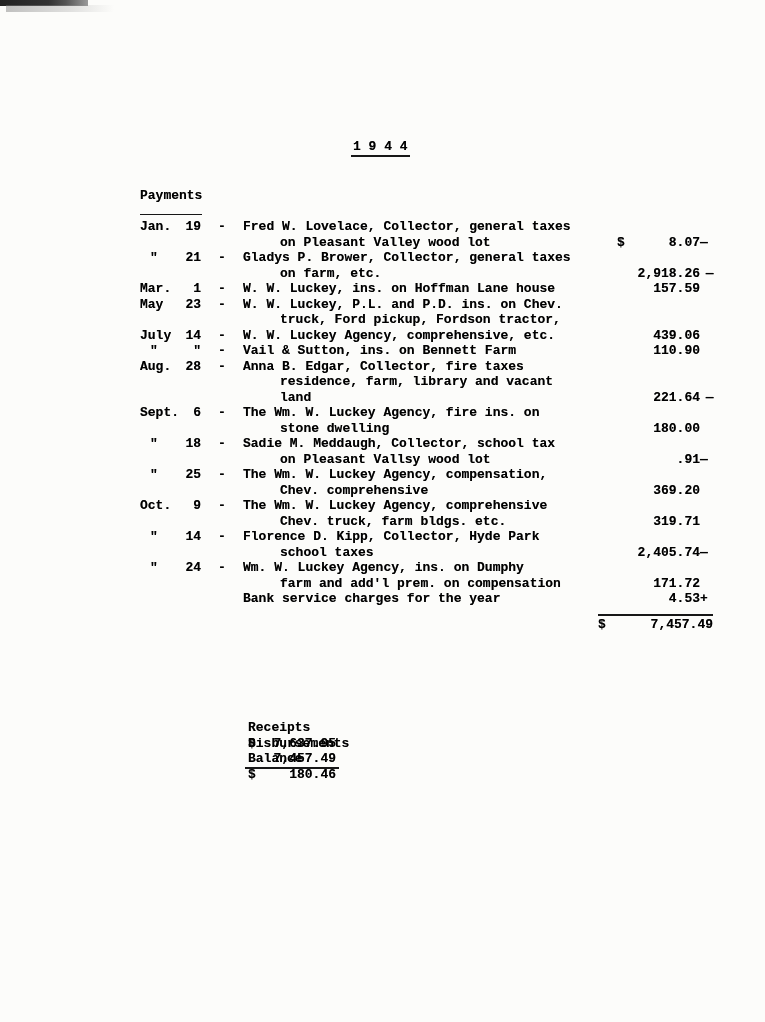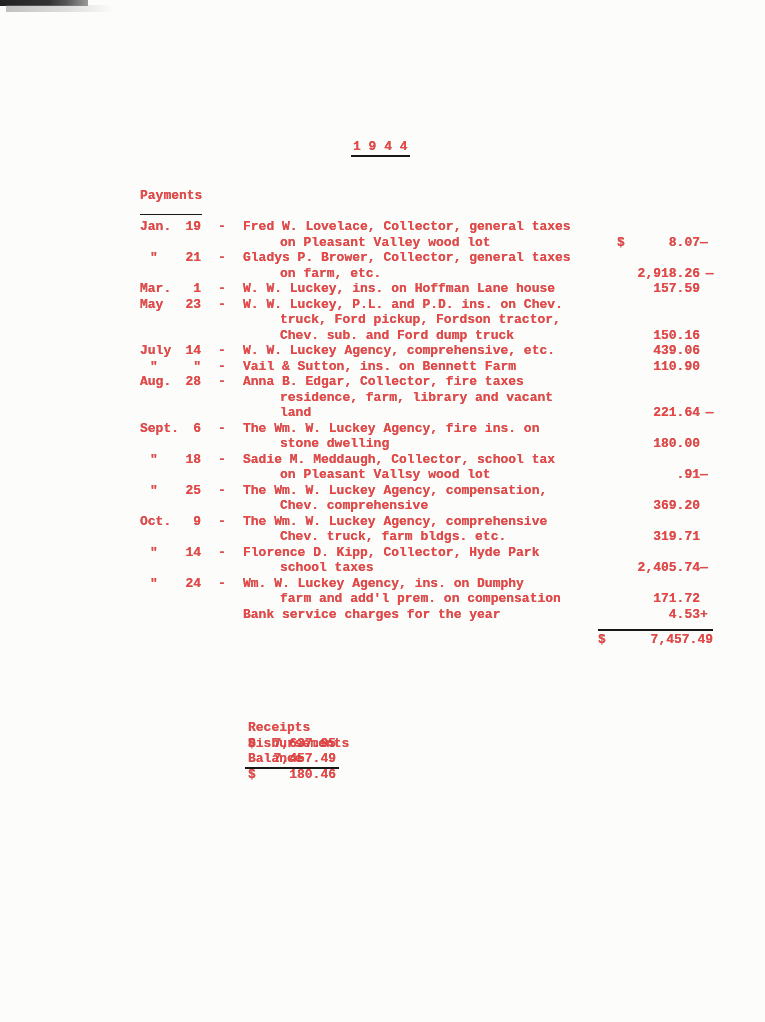--- a/index.html
+++ b/index.html
@@ -4,21 +4,21 @@
 <style>
   html,body{margin:0;padding:0;background:#e8e8e6;}
   .page{
     position:relative;
     width:765px;height:1022px;
     background:#fcfcfa;
     overflow:hidden;
     font-family:"Liberation Mono","DejaVu Sans Mono",monospace;
     font-weight:bold;
     font-size:13px;
-    color:#ef4444;
+    color:#000000;
     text-shadow:0 0 0.5px rgba(20,20,20,0.55);
   }
   
   .smudge{
     position:absolute;left:0;top:0;width:88px;height:6px;
     background:linear-gradient(90deg,#222 0%,#333 55%,#555 75%,#9a9a9a 100%);
   }
   .smudge2{
     position:absolute;left:6px;top:5px;width:108px;height:7px;
     background:linear-gradient(90deg,rgba(120,120,120,.45),rgba(160,160,160,.30) 60%,rgba(180,180,180,0));
@@ -82,21 +82,20 @@
   <div class="payments">
     <div class="pay-heading">Payments</div>
     <div id="payments-rows">
         <div class="prow"><span class="col-m">Jan.</span><span class="col-d">19</span><span class="col-dash">-</span><span class="col-desc">Fred W. Lovelace, Collector, general taxes</span><span class="col-amt"><span class="cur"></span><span class="val"></span></span><span class="col-mark"></span></div>
         <div class="prow"><span class="col-m"></span><span class="col-d"></span><span class="col-dash"></span><span class="col-desc ind">on Pleasant Valley wood lot</span><span class="col-amt"><span class="cur">$</span><span class="val">8.07</span></span><span class="col-mark">—</span></div>
         <div class="prow"><span class="col-m ditto">"</span><span class="col-d">21</span><span class="col-dash">-</span><span class="col-desc">Gladys P. Brower, Collector, general taxes</span><span class="col-amt"><span class="cur"></span><span class="val"></span></span><span class="col-mark"></span></div>
         <div class="prow"><span class="col-m"></span><span class="col-d"></span><span class="col-dash"></span><span class="col-desc ind">on farm, etc.</span><span class="col-amt"><span class="cur"></span><span class="val">2,918.26</span></span><span class="col-mark"> —</span></div>
         <div class="prow"><span class="col-m">Mar.</span><span class="col-d">1</span><span class="col-dash">-</span><span class="col-desc">W. W. Luckey, ins. on Hoffman Lane house</span><span class="col-amt"><span class="cur"></span><span class="val">157.59</span></span><span class="col-mark"></span></div>
         <div class="prow"><span class="col-m">May</span><span class="col-d">23</span><span class="col-dash">-</span><span class="col-desc">W. W. Luckey, P.L. and P.D. ins. on Chev.</span><span class="col-amt"><span class="cur"></span><span class="val"></span></span><span class="col-mark"></span></div>
         <div class="prow"><span class="col-m"></span><span class="col-d"></span><span class="col-dash"></span><span class="col-desc ind">truck, Ford pickup, Fordson tractor,</span><span class="col-amt"><span class="cur"></span><span class="val"></span></span><span class="col-mark"></span></div>
-        <div class="prow"><span class="col-m"></span><span class="col-d"></span><span class="col-dash"></span><span class="col-desc ind">Chev. sub. and Ford dump truck</span><span class="col-amt"><span class="cur"></span><span class="val">150.16</span></span><span class="col-mark"></span></div>
         <div class="prow"><span class="col-m">July</span><span class="col-d">14</span><span class="col-dash">-</span><span class="col-desc">W. W. Luckey Agency, comprehensive, etc.</span><span class="col-amt"><span class="cur"></span><span class="val">439.06</span></span><span class="col-mark"></span></div>
         <div class="prow"><span class="col-m ditto">"</span><span class="col-d">"</span><span class="col-dash">-</span><span class="col-desc">Vail &amp; Sutton, ins. on Bennett Farm</span><span class="col-amt"><span class="cur"></span><span class="val">110.90</span></span><span class="col-mark"></span></div>
         <div class="prow"><span class="col-m">Aug.</span><span class="col-d">28</span><span class="col-dash">-</span><span class="col-desc">Anna B. Edgar, Collector, fire taxes</span><span class="col-amt"><span class="cur"></span><span class="val"></span></span><span class="col-mark"></span></div>
         <div class="prow"><span class="col-m"></span><span class="col-d"></span><span class="col-dash"></span><span class="col-desc ind">residence, farm, library and vacant</span><span class="col-amt"><span class="cur"></span><span class="val"></span></span><span class="col-mark"></span></div>
         <div class="prow"><span class="col-m"></span><span class="col-d"></span><span class="col-dash"></span><span class="col-desc ind">land</span><span class="col-amt"><span class="cur"></span><span class="val">221.64</span></span><span class="col-mark"> —</span></div>
         <div class="prow"><span class="col-m">Sept.</span><span class="col-d">6</span><span class="col-dash">-</span><span class="col-desc">The Wm. W. Luckey Agency, fire ins. on</span><span class="col-amt"><span class="cur"></span><span class="val"></span></span><span class="col-mark"></span></div>
         <div class="prow"><span class="col-m"></span><span class="col-d"></span><span class="col-dash"></span><span class="col-desc ind">stone dwelling</span><span class="col-amt"><span class="cur"></span><span class="val">180.00</span></span><span class="col-mark"></span></div>
         <div class="prow"><span class="col-m ditto">"</span><span class="col-d">18</span><span class="col-dash">-</span><span class="col-desc">Sadie M. Meddaugh, Collector, school tax</span><span class="col-amt"><span class="cur"></span><span class="val"></span></span><span class="col-mark"></span></div>
         <div class="prow"><span class="col-m"></span><span class="col-d"></span><span class="col-dash"></span><span class="col-desc ind">on Pleasant Vallsy wood lot</span><span class="col-amt"><span class="cur"></span><span class="val">.91</span></span><span class="col-mark">—</span></div>
         <div class="prow"><span class="col-m ditto">"</span><span class="col-d">25</span><span class="col-dash">-</span><span class="col-desc">The Wm. W. Luckey Agency, compensation,</span><span class="col-amt"><span class="cur"></span><span class="val"></span></span><span class="col-mark"></span></div>

